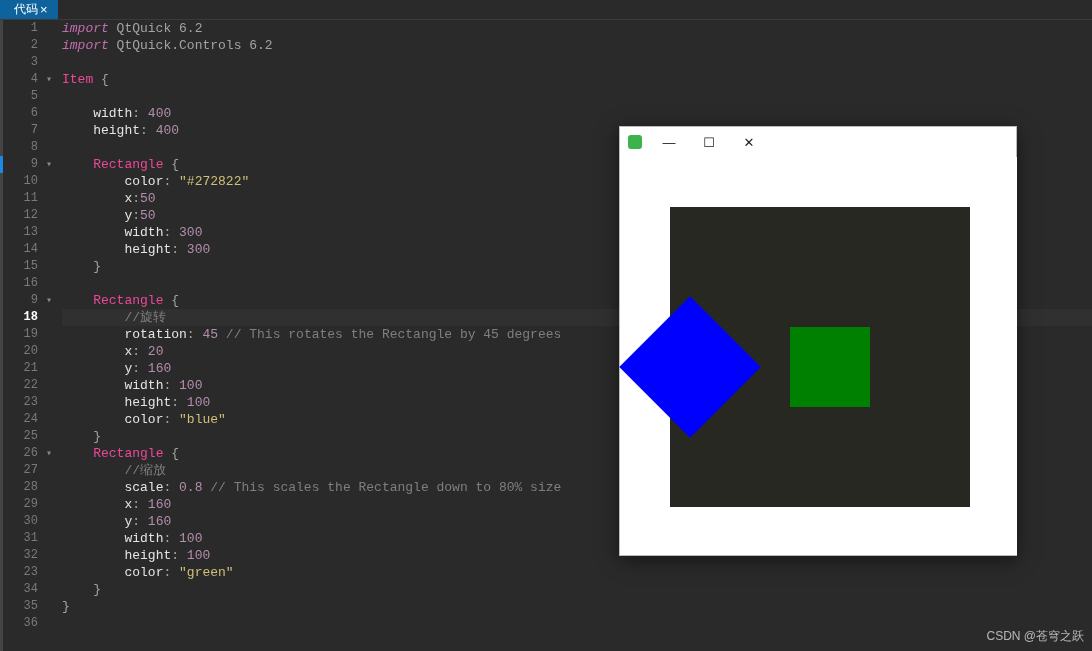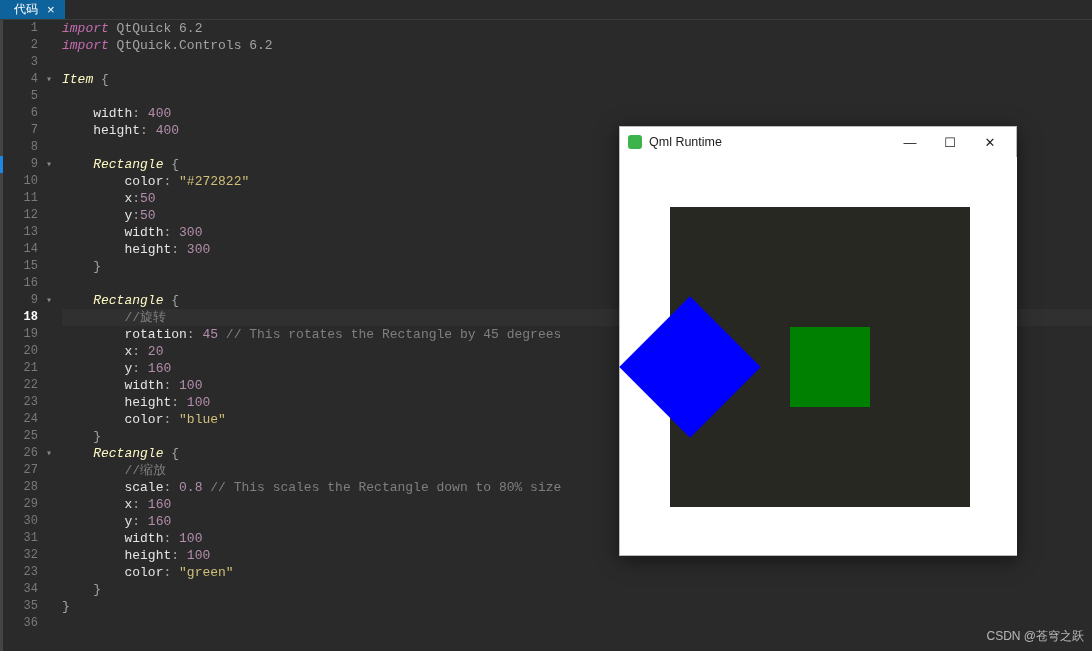--- a/index.html
+++ b/index.html
@@ -20,21 +20,21 @@
     align-items: stretch;
     border-bottom: 1px solid #3a3a3a;
   }
   .tab {
     background: #0e639c;
     color: #fff;
     padding: 2px 10px 2px 14px;
     font-size: 12px;
     display: flex;
     align-items: center;
-    gap: 9px;
+    gap: 2px;
     font-family: sans-serif;
   }
   .tab .close {
     font-size: 13px;
     line-height: 1;
   }
   .editor {
     display: flex;
     height: calc(100% - 20px);
     background: #2a2a2a;
@@ -61,21 +61,21 @@
   .code {
     flex: 1;
     line-height: 17px;
     white-space: pre;
     color: #ccc;
     padding-left: 6px;
   }
   .code .line { height: 17px; }
   .line.activebg { background: rgba(255,255,255,0.03); }
   .kw { color: #c46db0; font-style: italic; }
-  .type { color: #fef9c3; font-style: italic; }
+  .type { color: #ec4899; }
   .prop { color: #e5e5e5; }
   .num { color: #b48ead; }
   .str { color: #d0bf7a; }
   .cmt { color: #7f7f7f; }
   .punct { color: #a3a3a3; }
   .leftstrip {
     position: absolute;
     left: 0; top: 20px;
     width: 3px; height: calc(100% - 20px);
     background: #444;
@@ -234,21 +234,20 @@
       <div class="f"></div>
       <div class="f"></div>
       <div class="f"></div>
     </div>
   <div class="code" id="code"><div class="line"><span class="kw">import</span><span class="punct"> QtQuick 6.2</span></div><div class="line"><span class="kw">import</span><span class="punct"> QtQuick.Controls 6.2</span></div><div class="line"></div><div class="line"><span class="type">Item</span><span class="punct"> {</span></div><div class="line"></div><div class="line">    <span class="prop">width</span><span class="punct">: </span><span class="num">400</span></div><div class="line">    <span class="prop">height</span><span class="punct">: </span><span class="num">400</span></div><div class="line"></div><div class="line">    <span class="type">Rectangle</span><span class="punct"> {</span></div><div class="line">        <span class="prop">color</span><span class="punct">: </span><span class="str">"#272822"</span></div><div class="line">        <span class="prop">x</span><span class="punct">:</span><span class="num">50</span></div><div class="line">        <span class="prop">y</span><span class="punct">:</span><span class="num">50</span></div><div class="line">        <span class="prop">width</span><span class="punct">: </span><span class="num">300</span></div><div class="line">        <span class="prop">height</span><span class="punct">: </span><span class="num">300</span></div><div class="line">    <span class="punct">}</span></div><div class="line"></div><div class="line">    <span class="type">Rectangle</span><span class="punct"> {</span></div><div class="line activebg">        <span class="cmt">//旋转</span></div><div class="line">        <span class="prop">rotation</span><span class="punct">: </span><span class="num">45</span><span class="cmt"> // This rotates the Rectangle by 45 degrees</span></div><div class="line">        <span class="prop">x</span><span class="punct">: </span><span class="num">20</span></div><div class="line">        <span class="prop">y</span><span class="punct">: </span><span class="num">160</span></div><div class="line">        <span class="prop">width</span><span class="punct">: </span><span class="num">100</span></div><div class="line">        <span class="prop">height</span><span class="punct">: </span><span class="num">100</span></div><div class="line">        <span class="prop">color</span><span class="punct">: </span><span class="str">"blue"</span></div><div class="line">    <span class="punct">}</span></div><div class="line">    <span class="type">Rectangle</span><span class="punct"> {</span></div><div class="line">        <span class="cmt">//缩放</span></div><div class="line">        <span class="prop">scale</span><span class="punct">: </span><span class="num">0.8</span><span class="cmt"> // This scales the Rectangle down to 80% size</span></div><div class="line">        <span class="prop">x</span><span class="punct">: </span><span class="num">160</span></div><div class="line">        <span class="prop">y</span><span class="punct">: </span><span class="num">160</span></div><div class="line">        <span class="prop">width</span><span class="punct">: </span><span class="num">100</span></div><div class="line">        <span class="prop">height</span><span class="punct">: </span><span class="num">100</span></div><div class="line">        <span class="prop">color</span><span class="punct">: </span><span class="str">"green"</span></div><div class="line">    <span class="punct">}</span></div><div class="line"><span class="punct">}</span></div><div class="line"></div></div>
 </div>
 
 <div class="qml-window">
   <div class="qml-titlebar">
     <div class="appicon"></div>
-    <div class="title">Qml Runtime</div>
     <div class="btn">—</div>
     <div class="btn">☐</div>
     <div class="btn">✕</div>
   </div>
   <div class="qml-canvas" id="qmlcanvas">
     <div class="rect-bg" id="rbg" style="left: 50px; top: 50px; width: 300px; height: 300px;"></div>
     <div class="rect-blue" id="rblue" style="left: 20px; top: 160px; width: 100px; height: 100px;"></div>
     <div class="rect-green" id="rgreen" style="left: 160px; top: 160px; width: 100px; height: 100px;"></div>
   </div>
 </div>

